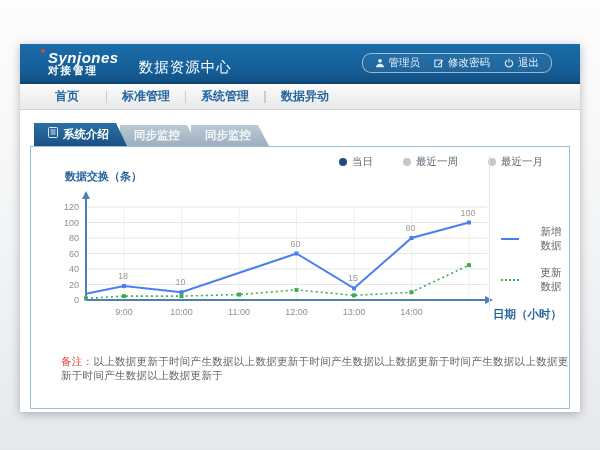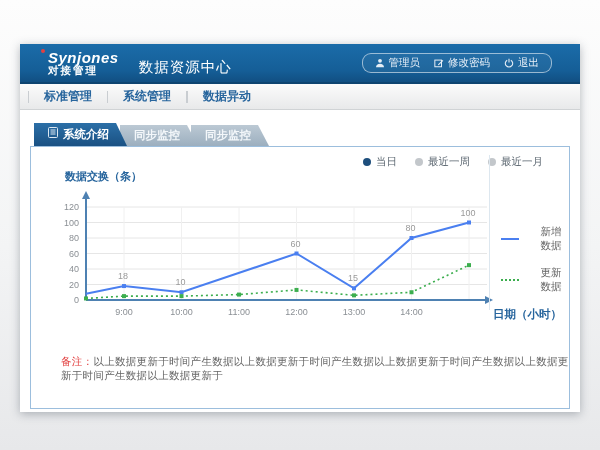--- a/index.html
+++ b/index.html
@@ -56,21 +56,21 @@
   .tab.active {
     height:23px; line-height:23px; color:#fff;
     background:linear-gradient(180deg,#2b6fa7,#1a5183);
     display:flex; align-items:center; gap:5px; z-index:3; position:relative;
   }
   .panel {
     position:relative; height:263px; background:#fff;
     border:1px solid #9cbedd; z-index:1;
   }
   
-  .radios { position:absolute; top:8px; right:26px; display:flex; gap:18px; align-items:center; }
+  .radios { position:absolute; top:8px; right:26px; display:flex; gap:30px; align-items:center; }
   .radio { display:flex; align-items:center; gap:5px; font-size:10.5px; color:#5b6670; cursor:pointer; }
   .radio .dot { width:8px; height:8px; border-radius:50%; background:#c3c7cb; }
   .radio.selected .dot { background:#1d4e7c; }
   .y-title { position:absolute; left:34px; top:22px; color:#27659d; font-size:11px; font-weight:bold; }
   .x-title { position:absolute; left:462px; top:160px; color:#27659d; font-size:11.5px; font-weight:bold; }
   .chart-svg { position:absolute; left:10px; top:36px; }
   .legend-divider { position:absolute; left:458px; top:8px; width:1px; height:155px; background:#dde7ef; }
   .legend { position:absolute; left:470px; top:78px; display:flex; flex-direction:column; gap:13px; }
   .legend .lg-item { display:flex; align-items:center; gap:22px; font-size:10.5px; color:#666; }
   .lg-line { width:26px; height:0; border-top:2px solid #4a7ff0; }
@@ -115,20 +115,21 @@
               <path d="M3.8 2.6a4.4 4.4 0 1 0 4.4 0" fill="none" stroke="#e6eef6" stroke-width="1.3"></path>
               <path d="M6 1v4.4" stroke="#e6eef6" stroke-width="1.3"></path>
             </svg>
         </span>
         <span>退出</span>
       </div>
     </div>
   </div>
 
   <div class="navbar">
+    <div class="nav-item">首页</div>
     <div class="nav-sep"></div>
     <div class="nav-item">标准管理</div>
     <div class="nav-sep"></div>
     <div class="nav-item">系统管理</div>
     <div class="nav-sep"></div>
     <div class="nav-sep"></div>
     <div class="nav-item">数据异动</div>
   </div>
 
   <div class="content">

